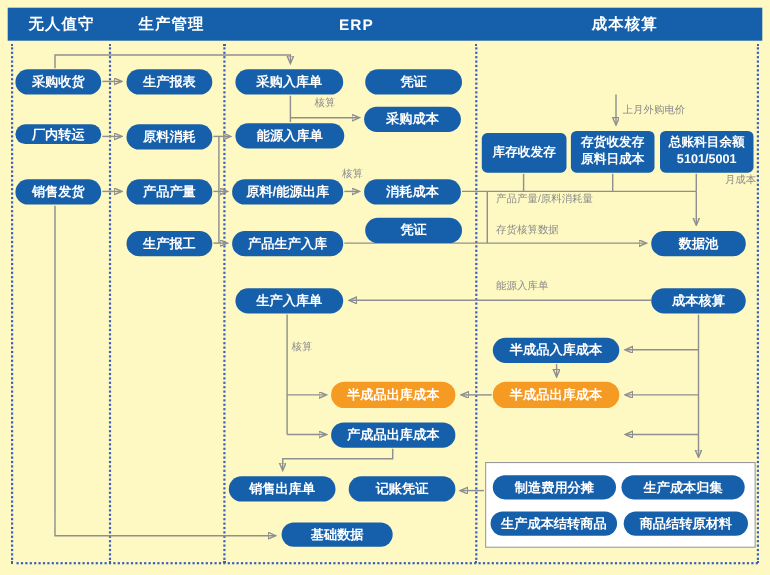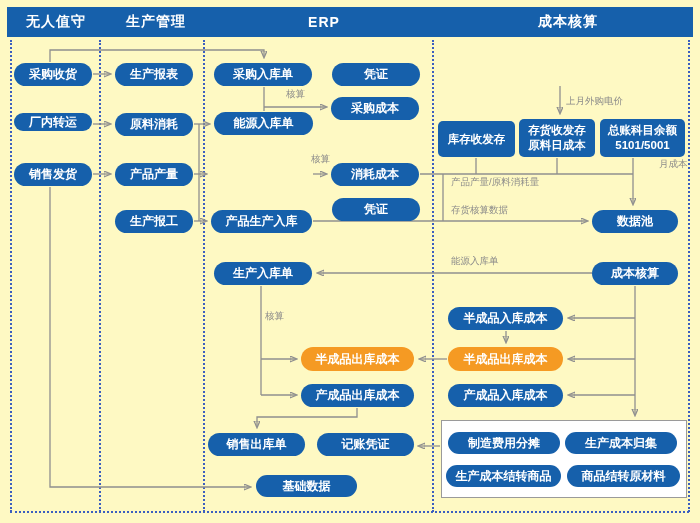--- a/index.html
+++ b/index.html
@@ -104,39 +104,39 @@
     <div class="node pill blue" style="left: 14px; top: 113px; width: 78px; height: 18px;">厂内转运</div>
     <div class="node pill blue" style="left: 14px; top: 163px; width: 78px; height: 23px;">销售发货</div>
     <div class="node pill blue" style="left: 115px; top: 63px; width: 78px; height: 23px;">生产报表</div>
     <div class="node pill blue" style="left: 115px; top: 113px; width: 78px; height: 23px;">原料消耗</div>
     <div class="node pill blue" style="left: 115px; top: 163px; width: 78px; height: 23px;">产品产量</div>
     <div class="node pill blue" style="left: 115px; top: 210px; width: 78px; height: 23px;">生产报工</div>
     <div class="node pill blue" style="left: 214px; top: 63px; width: 98px; height: 23px;">采购入库单</div>
     <div class="node pill blue" style="left: 332px; top: 63px; width: 88px; height: 23px;">凭证</div>
     <div class="node pill blue" style="left: 331px; top: 97px; width: 88px; height: 23px;">采购成本</div>
     <div class="node pill blue" style="left: 214px; top: 112px; width: 99px; height: 23px;">能源入库单</div>
+    <div class="node pill blue" style="left: 211px; top: 163px; width: 101px; height: 23px;">原料/能源出库</div>
     <div class="node pill blue" style="left: 331px; top: 163px; width: 88px; height: 23px;">消耗成本</div>
     <div class="node pill blue" style="left: 332px; top: 198px; width: 88px; height: 23px;">凭证</div>
     <div class="node pill blue" style="left: 211px; top: 210px; width: 101px; height: 23px;">产品生产入库</div>
     <div class="node pill blue" style="left: 214px; top: 262px; width: 98px; height: 23px;">生产入库单</div>
     <div class="node pill orange" style="left: 301px; top: 347px; width: 113px; height: 24px;">半成品出库成本</div>
     <div class="node pill blue" style="left: 301px; top: 384px; width: 113px; height: 23px;">产成品出库成本</div>
     <div class="node pill blue" style="left: 208px; top: 433px; width: 97px; height: 23px;">销售出库单</div>
     <div class="node pill blue" style="left: 317px; top: 433px; width: 97px; height: 23px;">记账凭证</div>
     <div class="node pill blue" style="left: 256px; top: 475px; width: 101px; height: 22px;">基础数据</div>
     <div class="node rect blue" style="left: 438px; top: 121px; width: 77px; height: 36px;">库存收发存</div>
     <div class="node rect blue" style="left: 519px; top: 119px; width: 76px; height: 38px;">存货收发存
 原料日成本</div>
     <div class="node rect blue" style="left: 600px; top: 119px; width: 85px; height: 38px;">总账科目余额
 5101/5001</div>
     <div class="node pill blue" style="left: 592px; top: 210px; width: 86px; height: 23px;">数据池</div>
     <div class="node pill blue" style="left: 592px; top: 262px; width: 86px; height: 23px;">成本核算</div>
     <div class="node pill blue" style="left: 448px; top: 307px; width: 115px; height: 23px;">半成品入库成本</div>
     <div class="node pill orange" style="left: 448px; top: 347px; width: 115px; height: 24px;">半成品出库成本</div>
-    <div class="node pill blue" style="left: 448px; top: 384px; width: 115px; height: 23px;">产成品入库成本</div>
     <div class="node pill blue" style="left: 448px; top: 432px; width: 112px; height: 22px;">制造费用分摊</div>
     <div class="node pill blue" style="left: 565px; top: 432px; width: 112px; height: 22px;">生产成本归集</div>
     <div class="node pill blue" style="left: 446px; top: 465px; width: 115px; height: 22px;">生产成本结转商品</div>
     <div class="node pill blue" style="left: 567px; top: 465px; width: 113px; height: 22px;">商品结转原材料</div>
     <span class="edge-label" style="left: 286px; top: 89px;">核算</span>
     <span class="edge-label" style="left: 311px; top: 154px;">核算</span>
     <span class="edge-label" style="left: 265px; top: 311px;">核算</span>
     <span class="edge-label" style="left: 566px; top: 96px;">上月外购电价</span>
     <span class="edge-label" style="left: 659px; top: 159px;">月成本</span>
     <span class="edge-label" style="left: 451px; top: 177px;">产品产量/原料消耗量</span>

